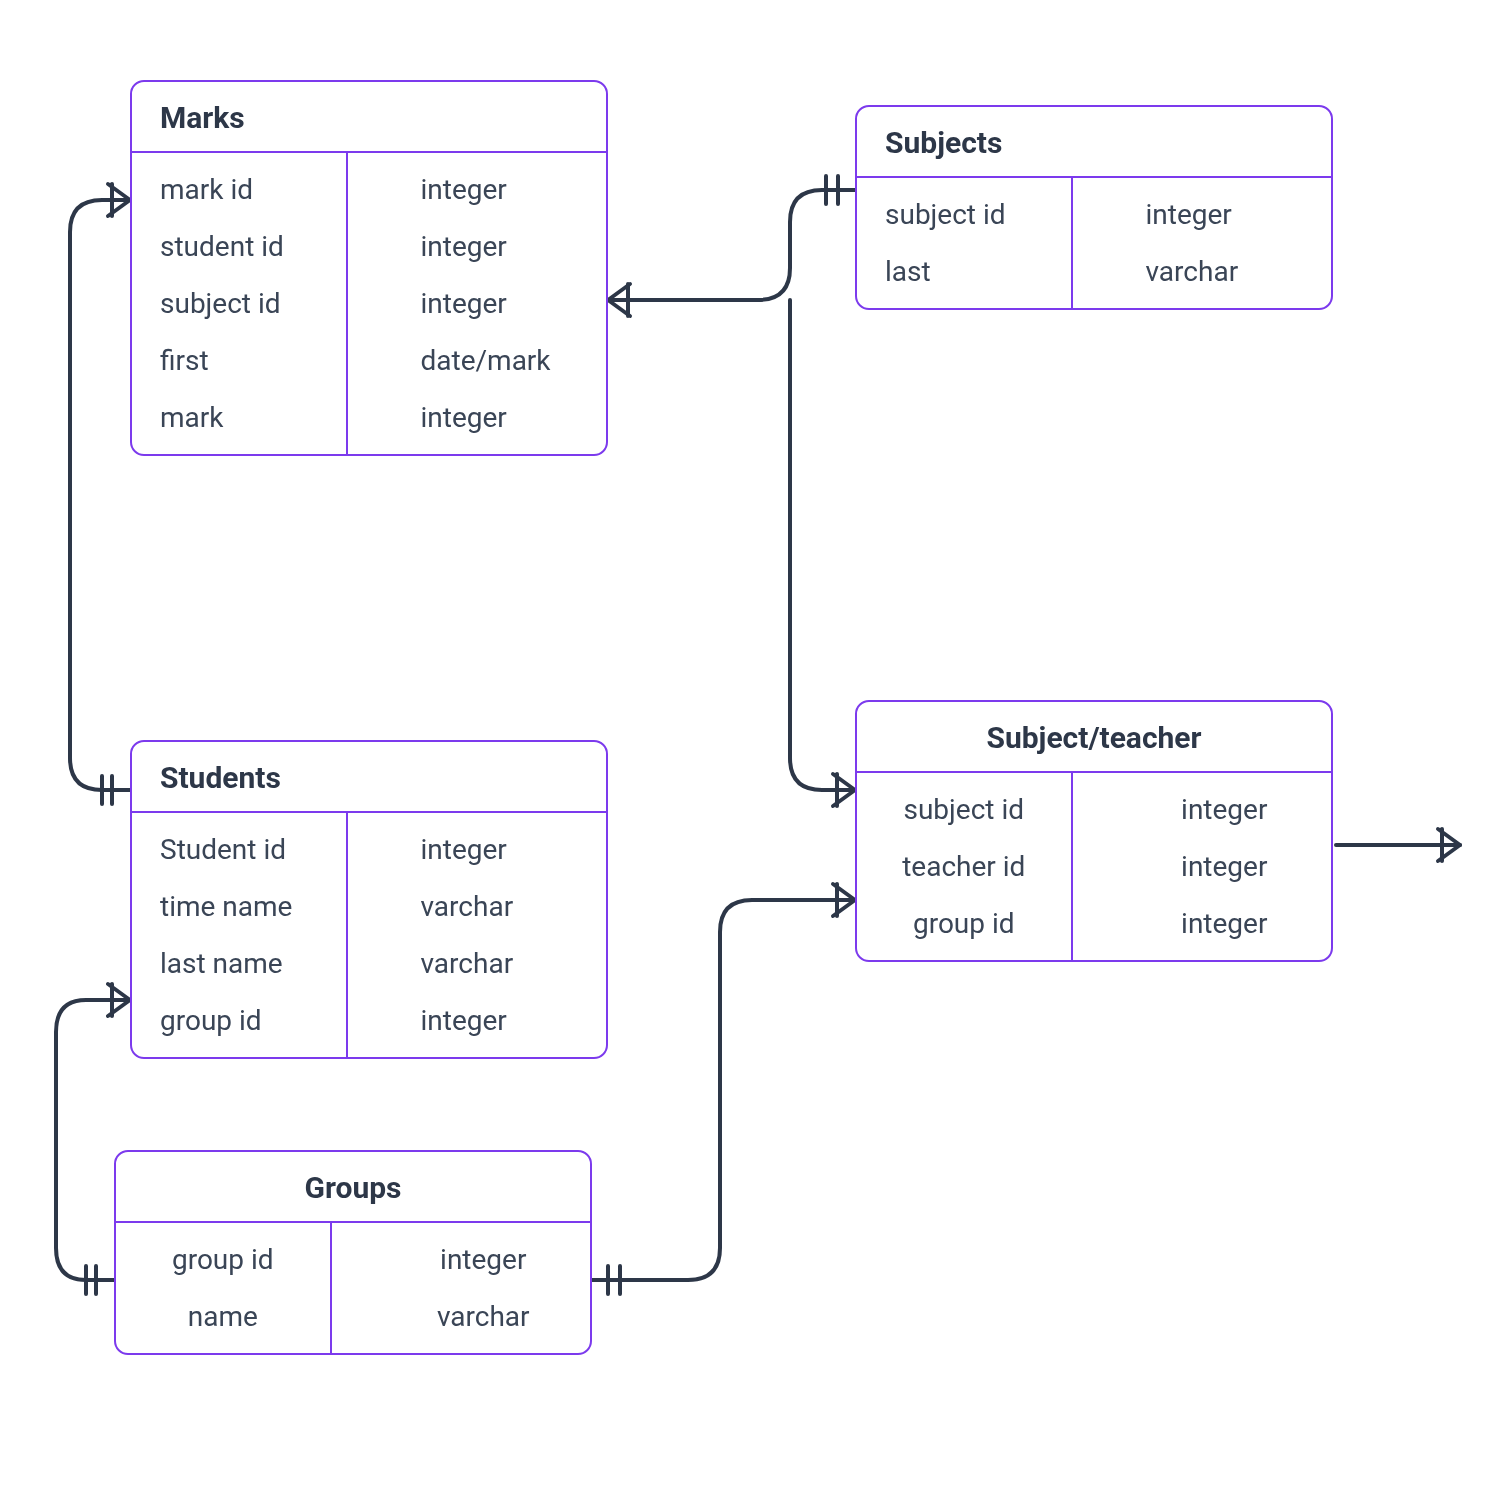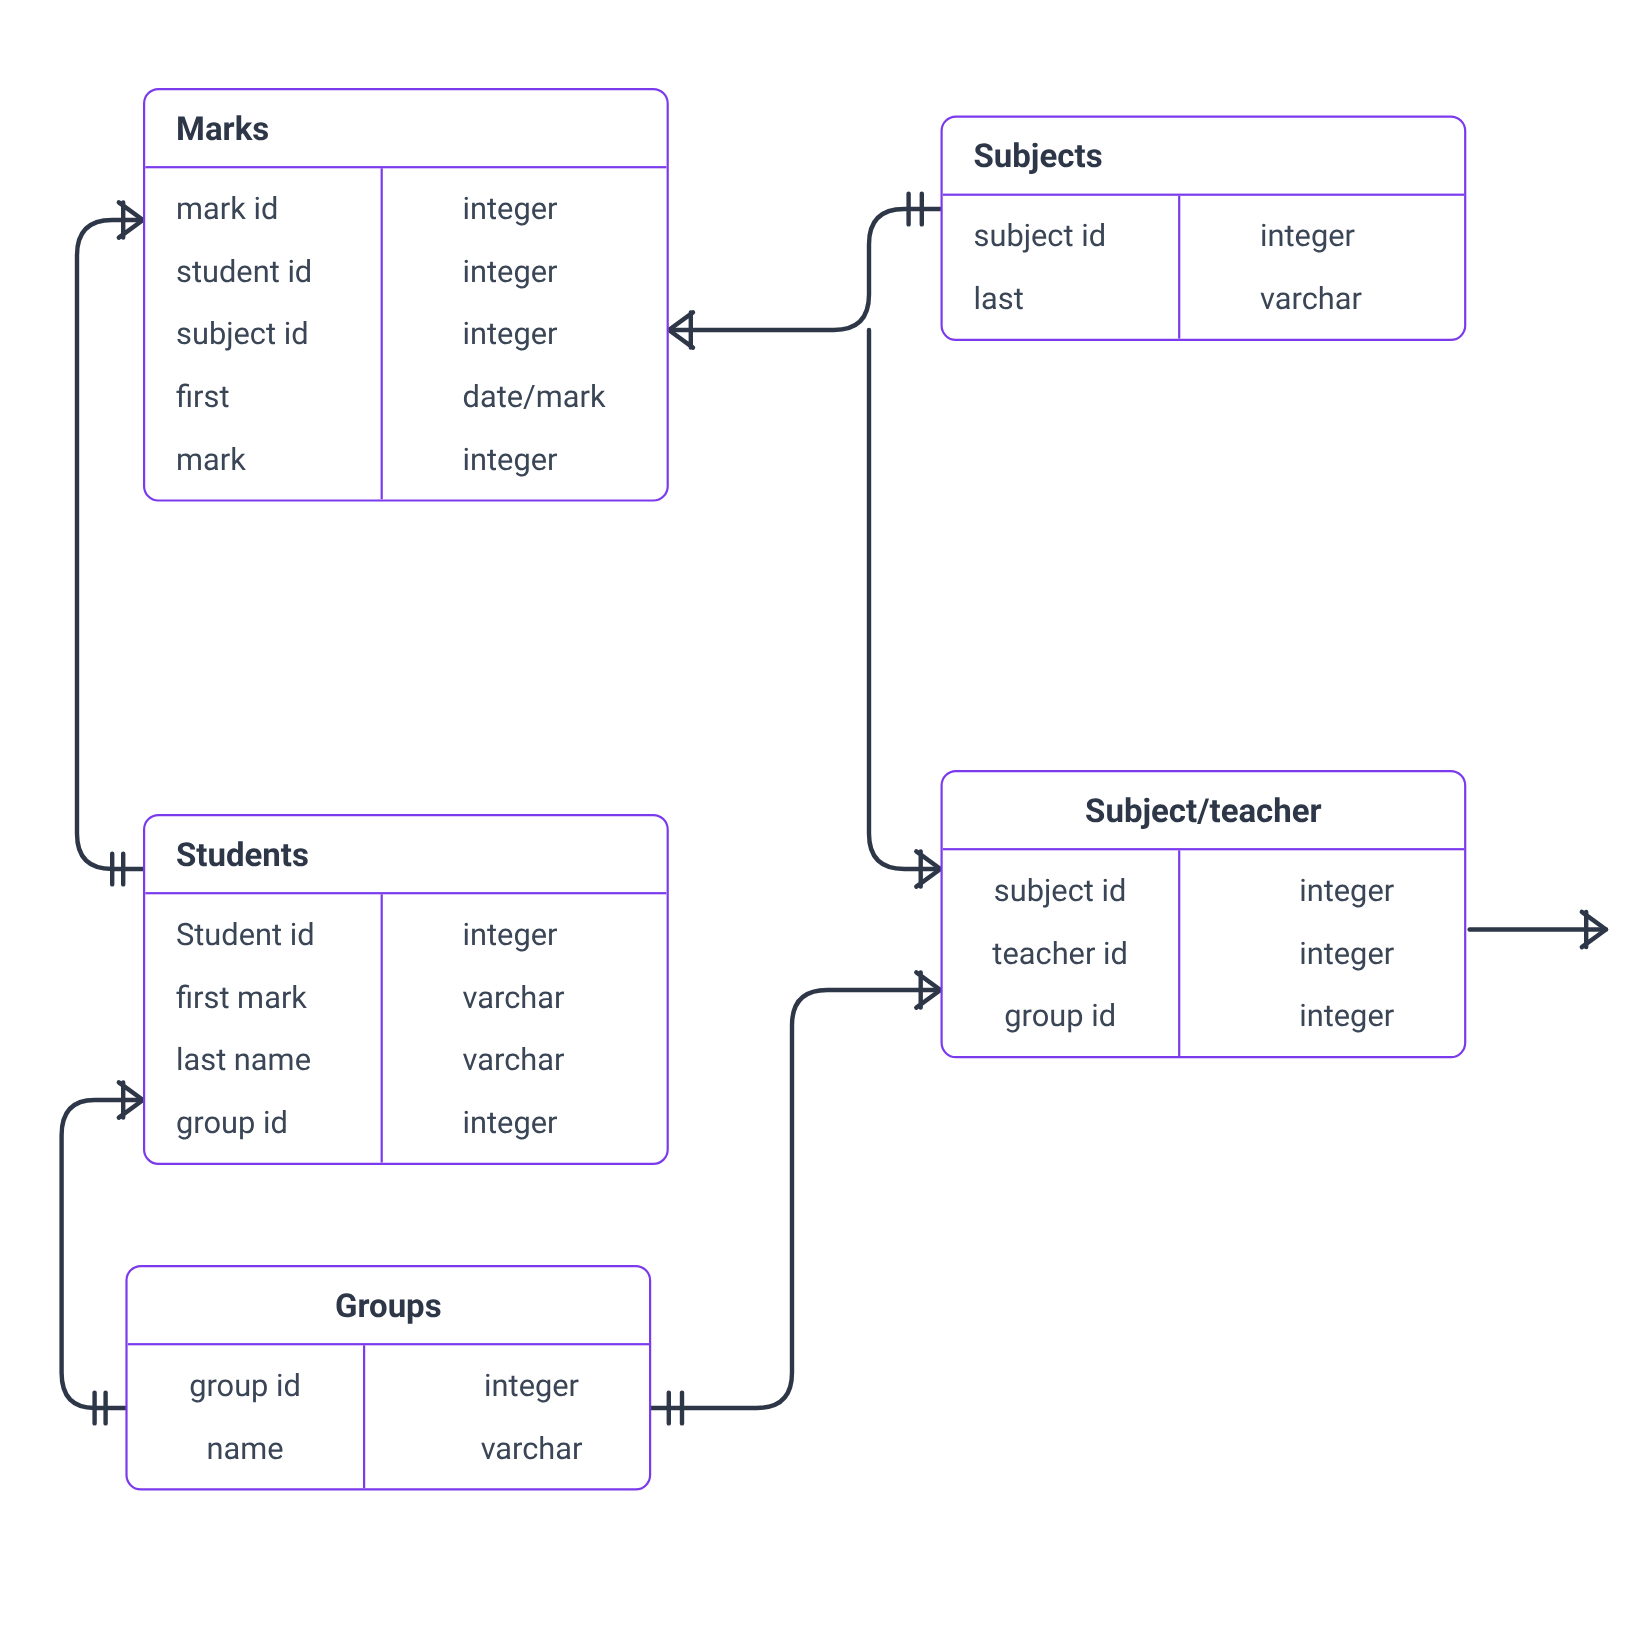--- a/index.html
+++ b/index.html
@@ -129,21 +129,21 @@
         <div class="cell">varchar</div>
       </div>
     </div>
   </div>
 
   <div class="entity" style="left:130px; top:700px; width:478px;margin-top:40px;">
     <div class="entity-header">Students</div>
     <div class="entity-body">
       <div class="col">
         <div class="cell">Student id</div>
-        <div class="cell">first mark</div>
+        <div class="cell">time name</div>
         <div class="cell">last name</div>
         <div class="cell">group id</div>
       </div>
       <div class="col">
         <div class="cell">integer</div>
         <div class="cell">varchar</div>
         <div class="cell">varchar</div>
         <div class="cell">integer</div>
       </div>
     </div>

